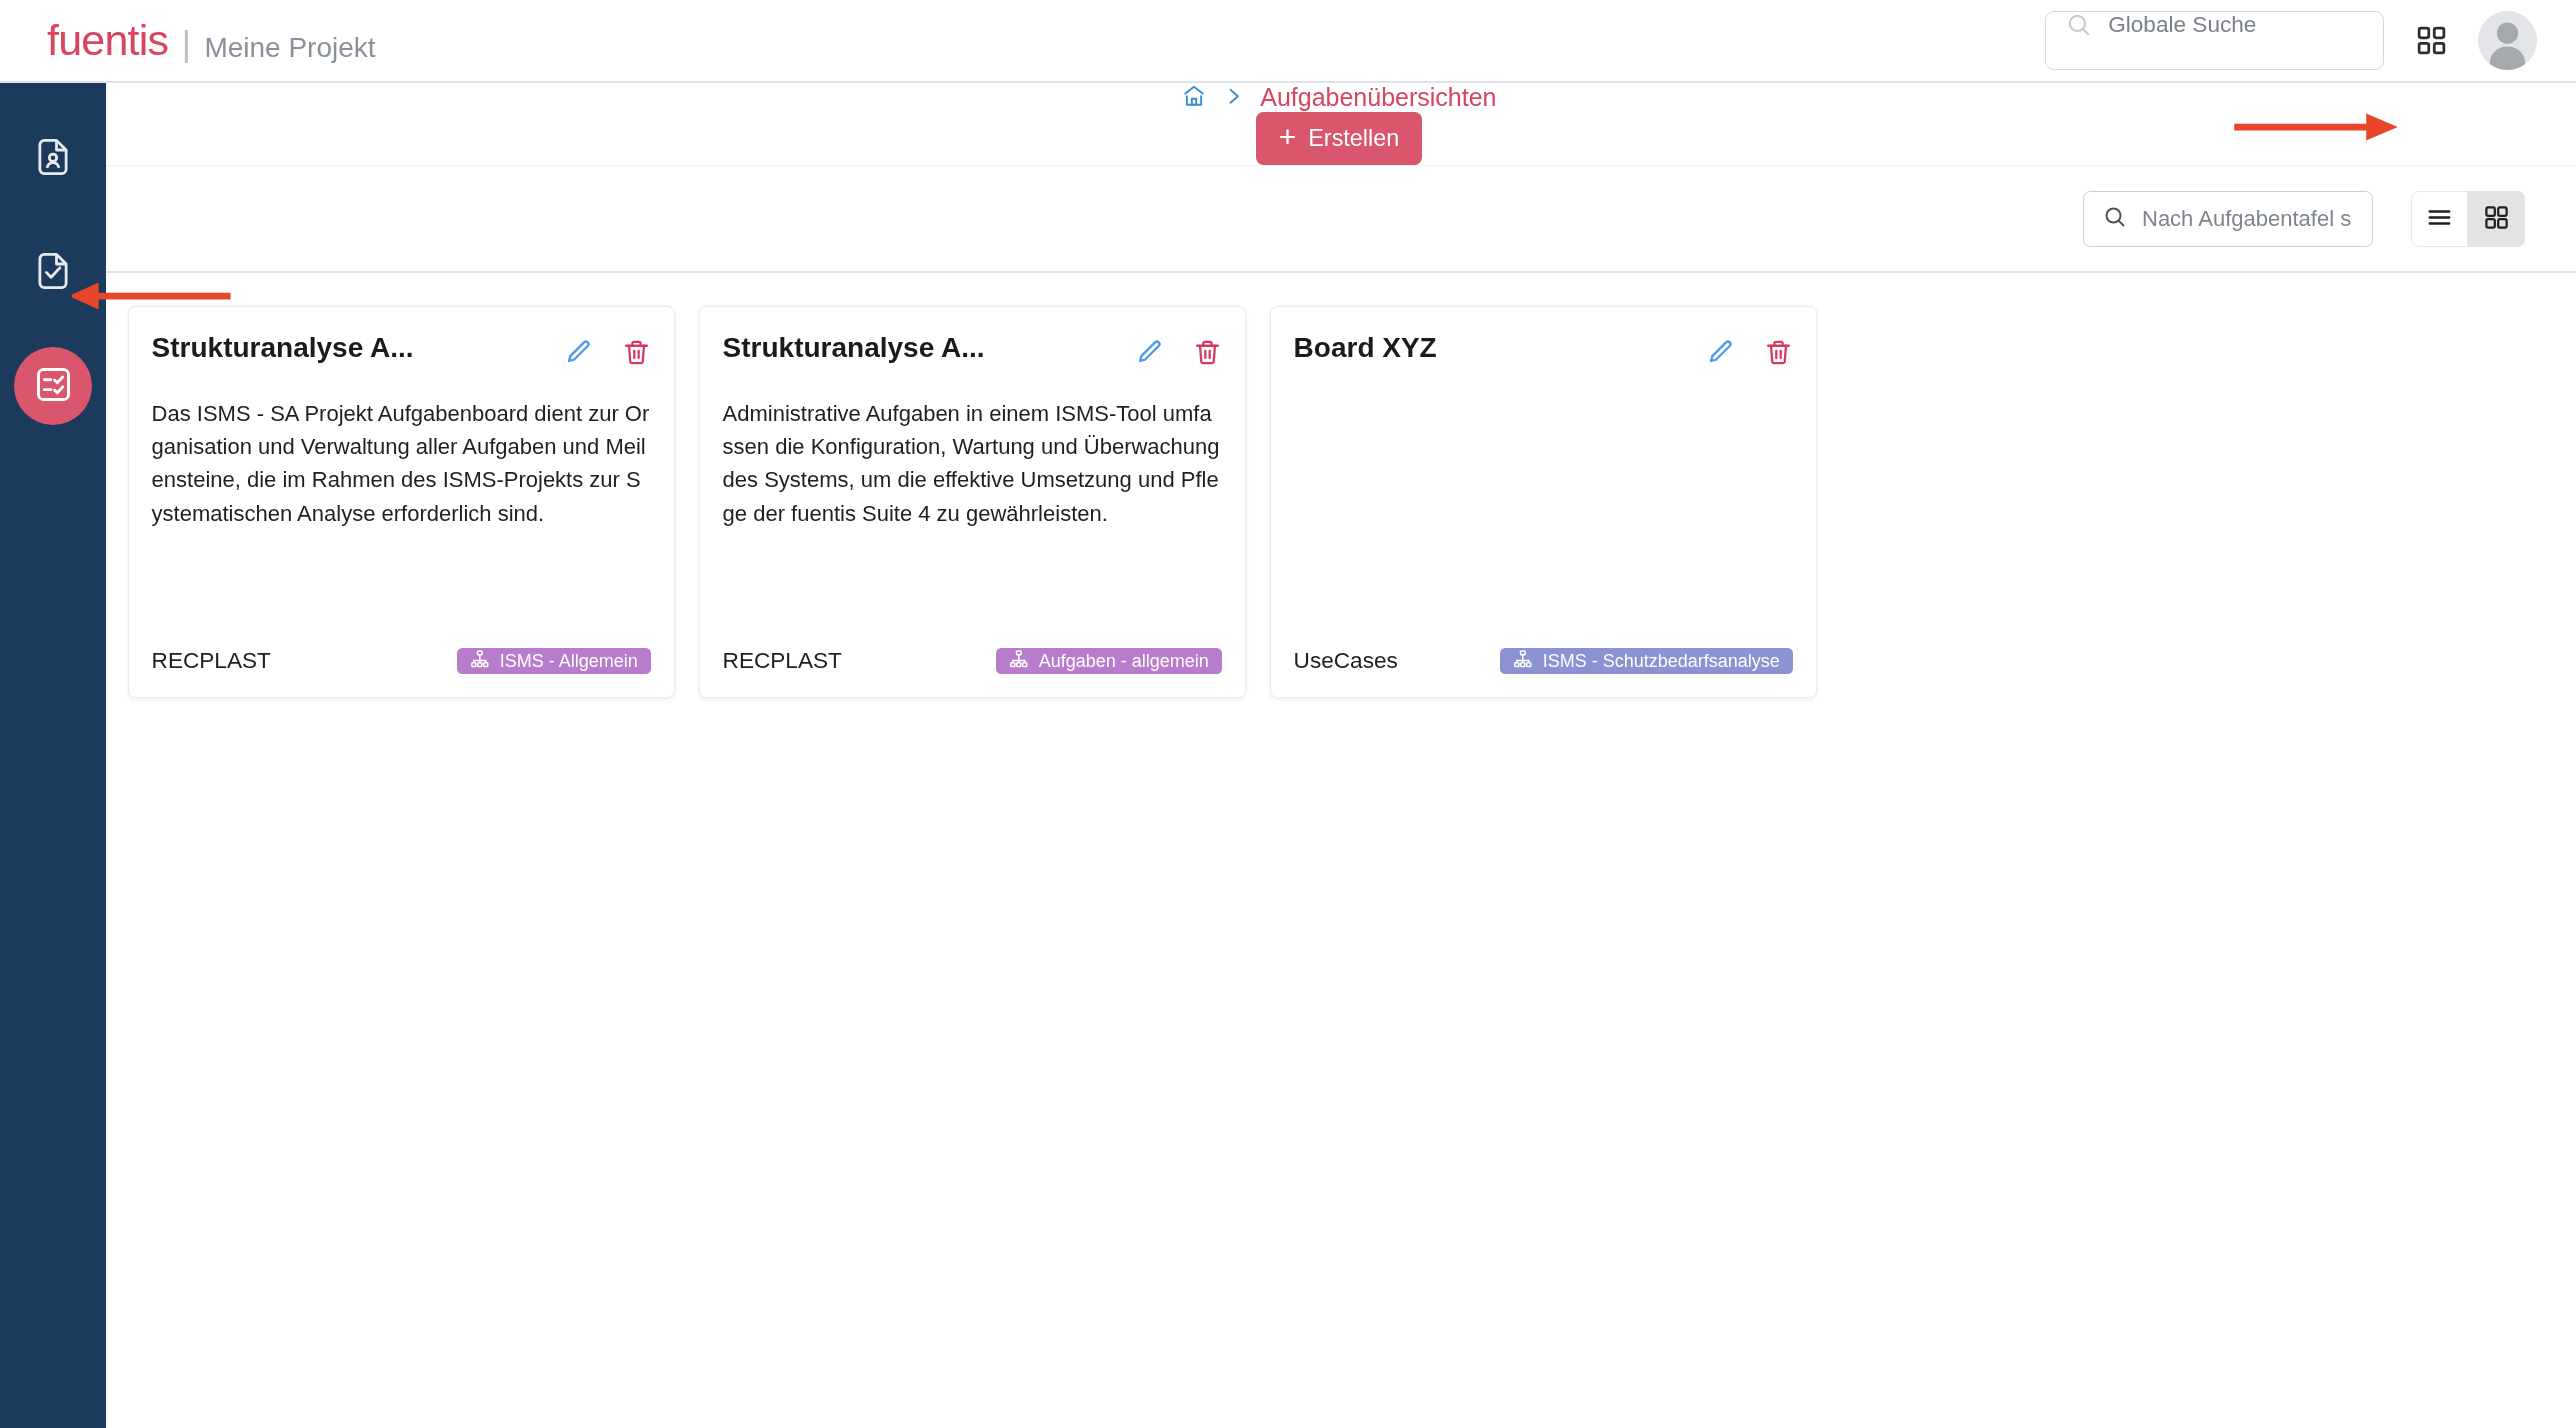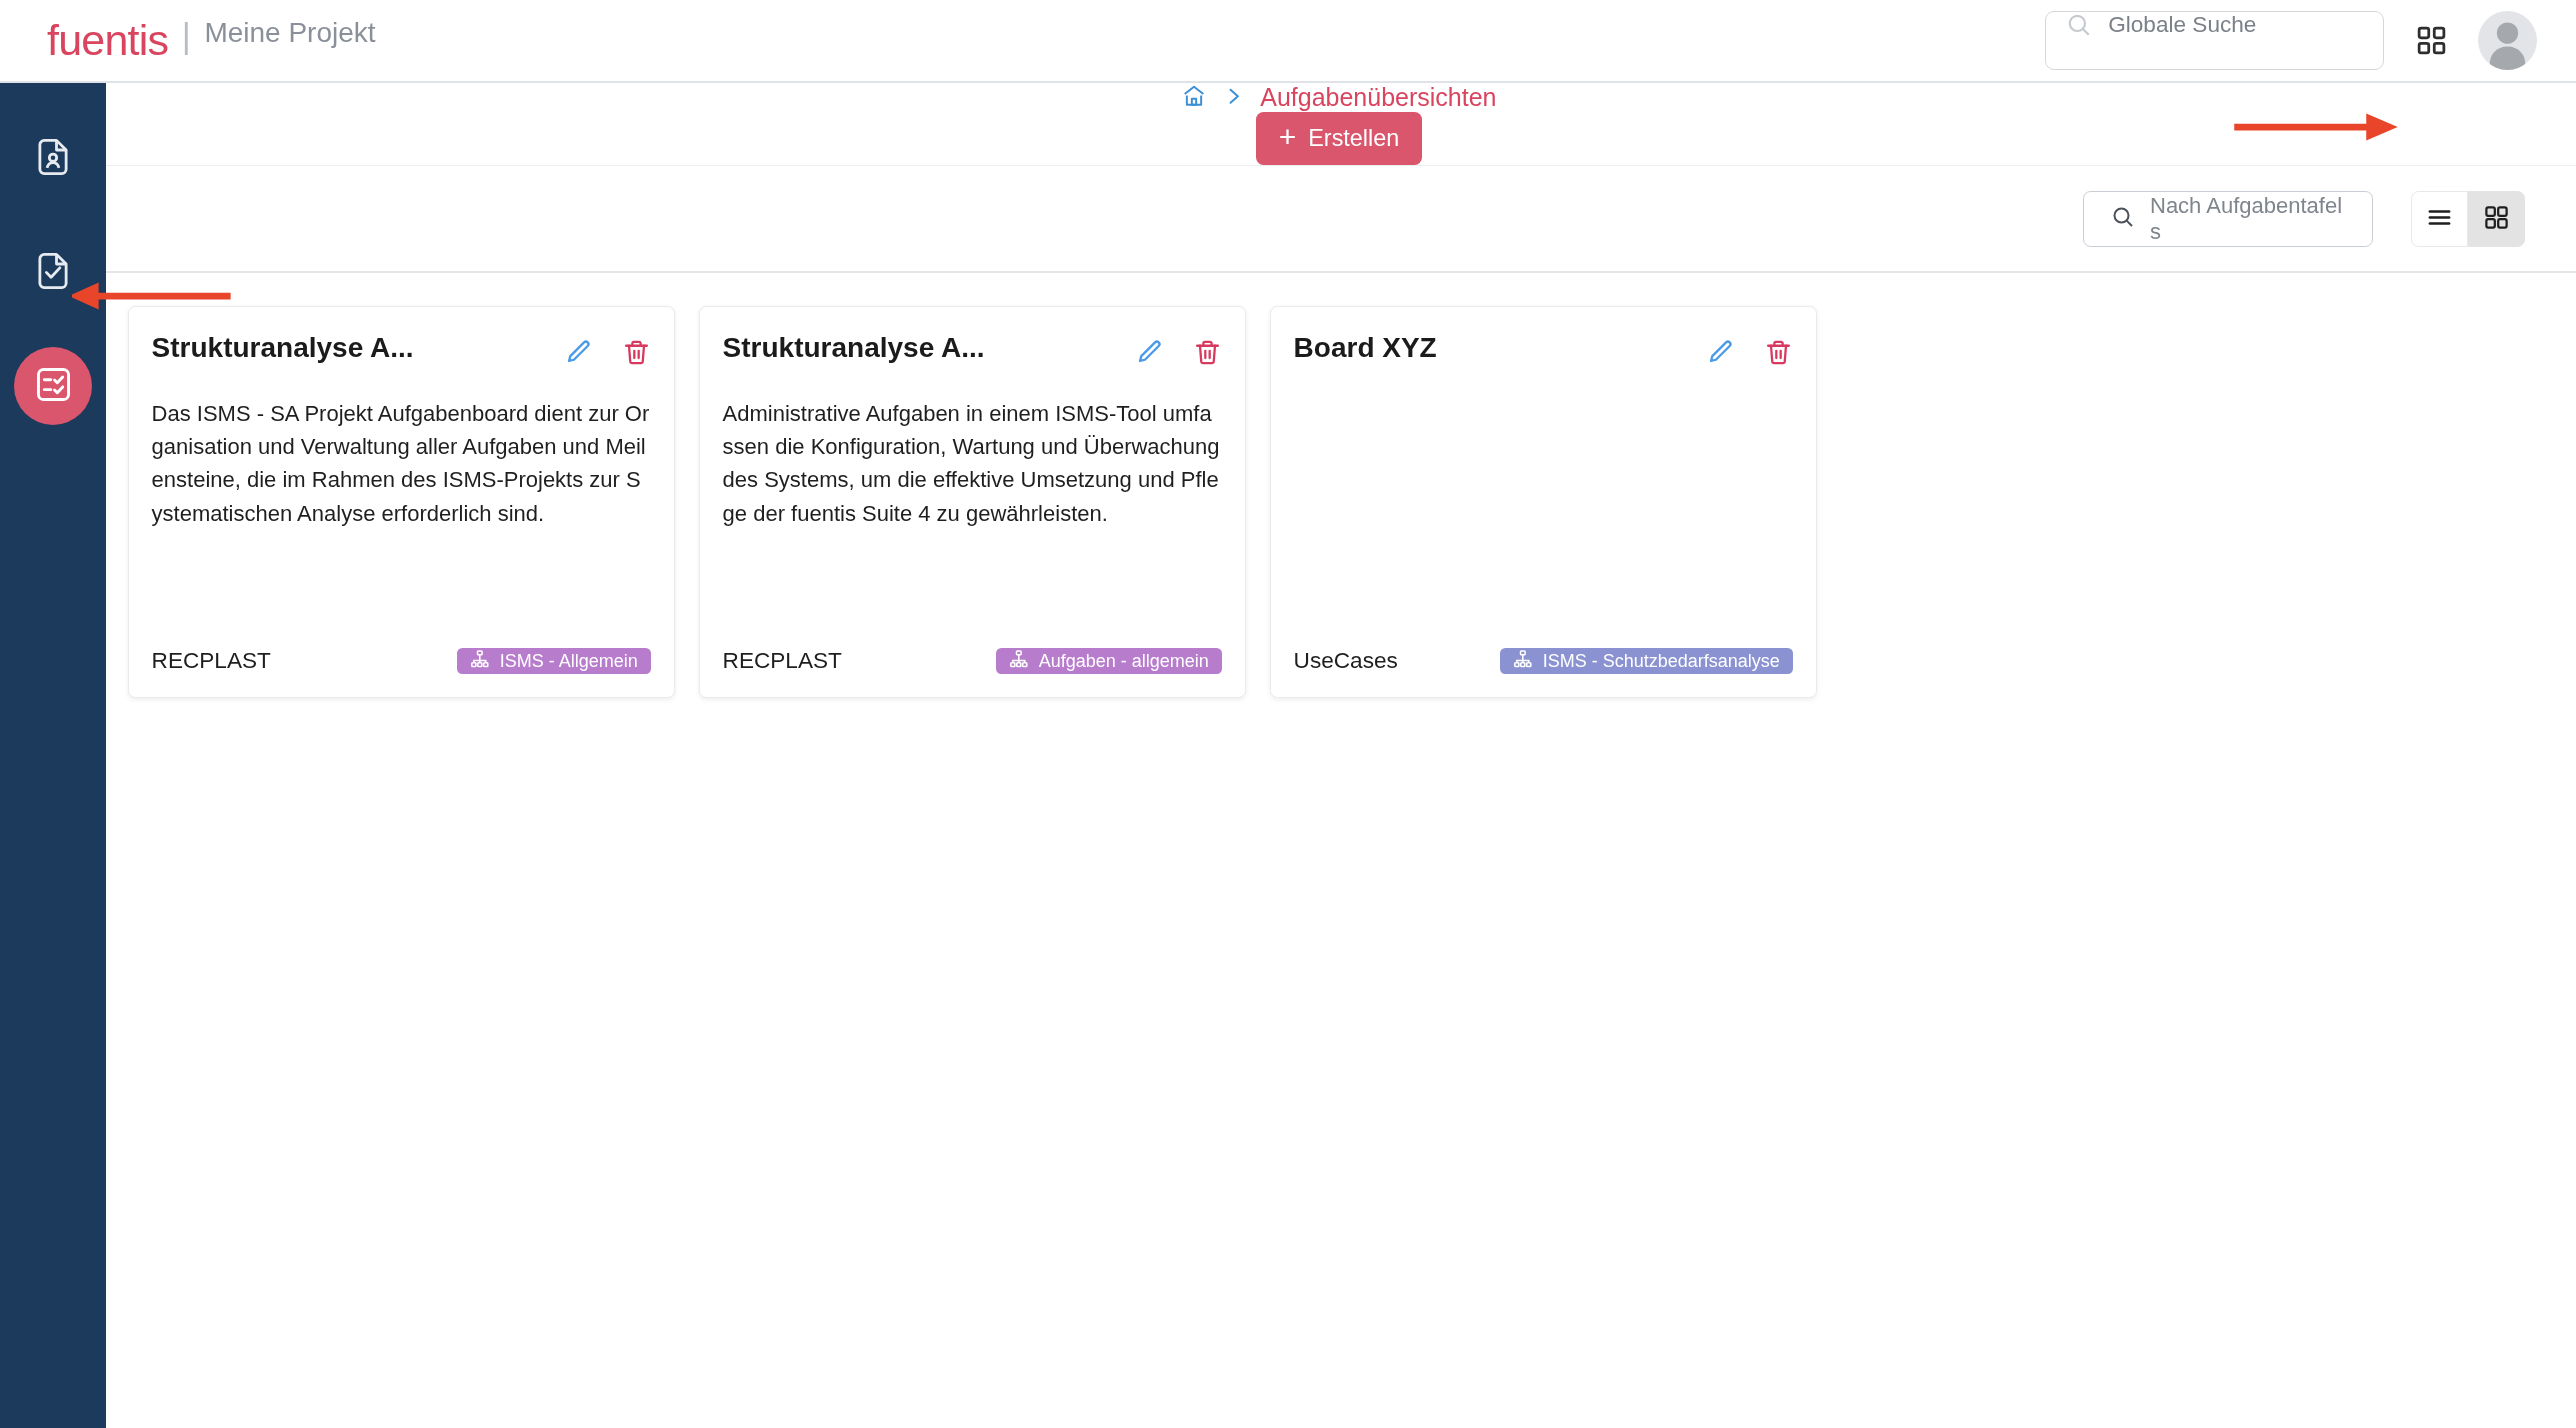--- a/index.html
+++ b/index.html
@@ -14,21 +14,21 @@
 
   
   .topbar {
     position: absolute; left: 0; top: 0;
     width: 2576px; height: 83px;
     background: #ffffff;
     border-bottom: 2.3px solid #dfe3e8;
     display: flex; align-items: center;
     z-index: 5;
   }
-  .brand { display: flex; align-items: flex-start; margin-left: 47px; }
+  .brand { display: flex; align-items: flex-end; margin-left: 47px; }
   .brand-name {
     font-size: 43px; font-weight: 400; color: #d9445f;
     letter-spacing: -0.8px; line-height: 1;
   }
   .brand-sep {
     color: #b8bdc4; font-size: 35px; font-weight: 300;
     margin: 0 13.6px; line-height: 1; position: relative; top: -1.5px;
   }
   .brand-sub { font-size: 28px; color: #8a9099; line-height: 1; }
 
@@ -99,21 +99,21 @@
   .toolbar {
     height: 107px; width: 100%;
     display: flex; align-items: center; justify-content: flex-end;
     padding: 0 51px;
     border-bottom: 2.3px solid #e3e5e8;
     background: #ffffff;
   }
   .board-search {
     width: 290px; height: 56px;
     border: 1.5px solid #c9ced4; border-radius: 7.5px;
-    display: flex; align-items: center; padding: 0 27px;
+    display: flex; align-items: center; padding: 0 19px;
     background: #fff; margin-right: 38px;
   }
   .board-search .ph { font-size: 22px; color: #7f858d; margin-left: 15px; }
 
   .view-toggle { display: flex; }
   .vt-btn {
     width: 57px; height: 56px;
     border: 1.5px solid #e6e8ea; background: #ffffff;
     display: flex; align-items: center; justify-content: center;
     cursor: pointer;

